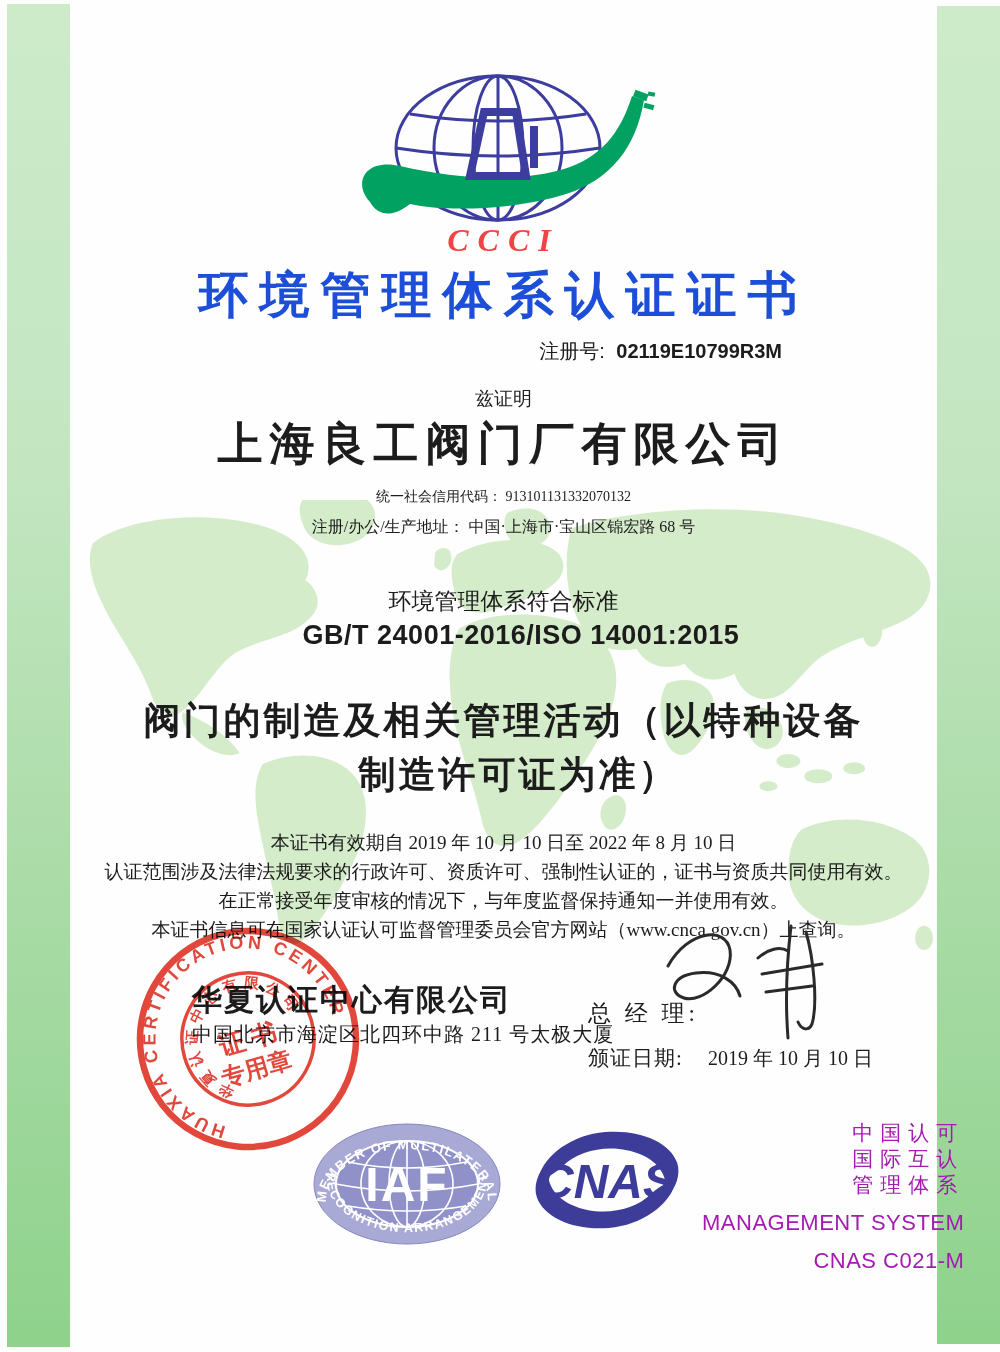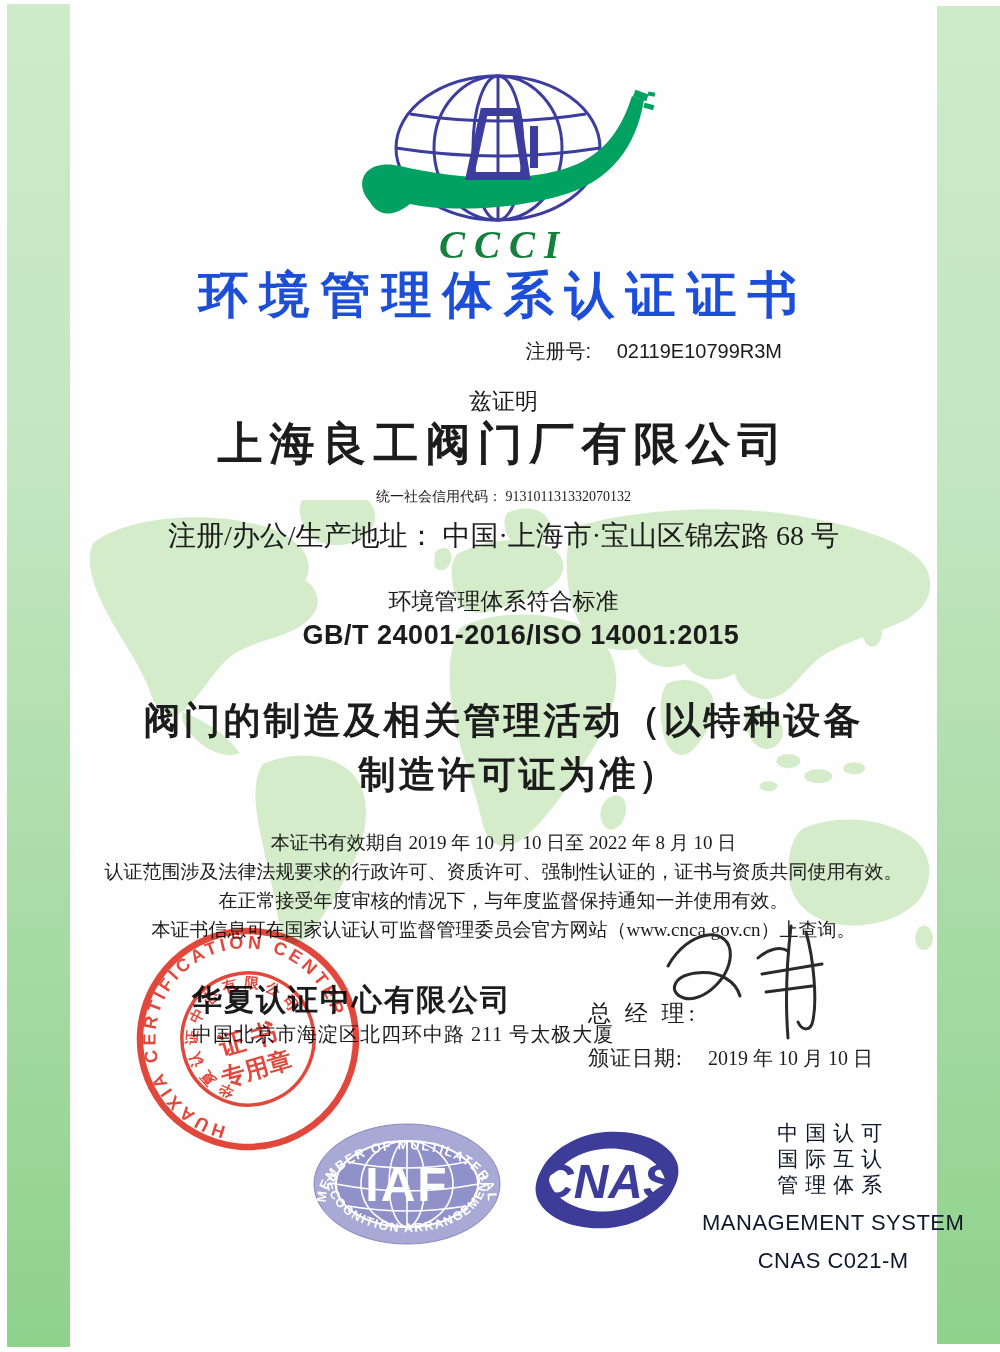--- a/index.html
+++ b/index.html
@@ -6,48 +6,48 @@
   .page{
     position:relative;width:1000px;height:1352px;background:#fdfefd;overflow:hidden;
     font-family:"Liberation Serif","DejaVu Serif",serif;color:#1c1c1c;
   }
   .band{position:absolute;background:linear-gradient(180deg,#cdebc9 0%,#c3e6c1 35%,#a8dba5 68%,#8ed28c 100%);}
   .band-left{left:7px;top:4px;bottom:5px;width:63px;}
   .band-right{right:0;top:6px;bottom:8px;width:63px;}
   .map-bg{position:absolute;left:68px;top:498px;width:868px;height:462px;z-index:0;}
   .content-line{position:absolute;left:70px;right:63px;text-align:center;z-index:1;}
   .logo-svg{position:absolute;left:348px;top:70px;width:314px;height:158px;z-index:1;}
-  .ccci{top:222px;font-size:39px;font-weight:bold;font-style:italic;letter-spacing:9px;color:#15803d;}
+  .ccci{top:222px;font-size:32px;font-weight:bold;font-style:italic;letter-spacing:9px;color:#ef4444;}
   .cert-title{top:262px;font-size:50px;font-weight:bold;letter-spacing:11px;color:#1d4ed8;}
   .reg-line{top:338px;text-align:right;padding-right:155px;font-size:20px;font-family:"Liberation Sans","DejaVu Sans",sans-serif;}
-  .reg-line .val{font-weight:normal;margin-left:20px;}
-  .certify{top:386px;font-size:23px;}
+  .reg-line .val{font-weight:bold;margin-left:6px;}
+  .certify{top:386px;font-size:19px;}
   .company{top:414px;font-size:45px;font-weight:bold;letter-spacing:7px;}
   .credit{top:488px;font-size:14px;}
-  .addr{top:517px;font-size:28px;}
+  .addr{top:517px;font-size:16px;}
   .std-intro{top:586px;font-size:23px;}
   .standard{top:620px;font-size:27px;font-weight:bold;font-family:"Liberation Sans","DejaVu Sans",sans-serif;letter-spacing:0.5px;padding-left:35px;}
   .scope-intro{top:662px;font-size:23px;}
   .scope1{top:696px;font-size:37px;font-weight:bold;letter-spacing:3px;}
   .scope2{top:750px;font-size:37px;font-weight:bold;letter-spacing:3px;margin-left:30px;}
   .validity{top:828px;font-size:19px;line-height:29px;}
   .stamp-wrap{position:absolute;left:133px;top:924px;width:230px;height:230px;z-index:3;
     transform:rotate(-16deg);mix-blend-mode:multiply;opacity:0.92;}
   .issuer{position:absolute;left:192px;top:980px;z-index:2;text-align:left;}
   .issuer-name{font-size:30px;font-weight:bold;letter-spacing:2px;}
   .issuer-addr{font-size:20px;letter-spacing:1px;}
   .issuer-url{font-size:21px;margin-top:5px;letter-spacing:3px;text-decoration:underline;text-underline-offset:4px;}
   .gm-label{position:absolute;left:588px;top:998px;font-size:23px;letter-spacing:4px;z-index:2;}
   .sig-svg{position:absolute;left:642px;top:918px;width:208px;height:130px;z-index:2;}
   .date-label{position:absolute;left:588px;top:1044px;font-size:21px;letter-spacing:1px;z-index:2;}
   .date-value{position:absolute;left:708px;top:1045px;font-size:20px;z-index:2;}
   .iaf-svg{position:absolute;left:310px;top:1122px;width:194px;height:124px;z-index:2;}
   .cnas-svg{position:absolute;left:524px;top:1118px;width:166px;height:124px;z-index:2;}
-  .accr{position:absolute;left:702px;top:1120px;z-index:2;color:#0f172a;
-    font-family:"Liberation Sans","DejaVu Sans",sans-serif;text-align:center;}
+  .accr{position:absolute;left:702px;top:1120px;z-index:2;color:#a21caf;
+    font-family:"Liberation Sans","DejaVu Sans",sans-serif;text-align:right;}
   .accr .zh{font-size:21px;letter-spacing:7px;line-height:26px;}
   .accr .en{font-size:22px;letter-spacing:0.5px;line-height:26px;margin-top:12px;}
   .stamp-ring-text{font-family:"Liberation Sans","DejaVu Sans",sans-serif;font-weight:bold;}
 </style>
 </head>
 <body>
 
 <div class="page">
 
   <div class="band band-left"></div>

